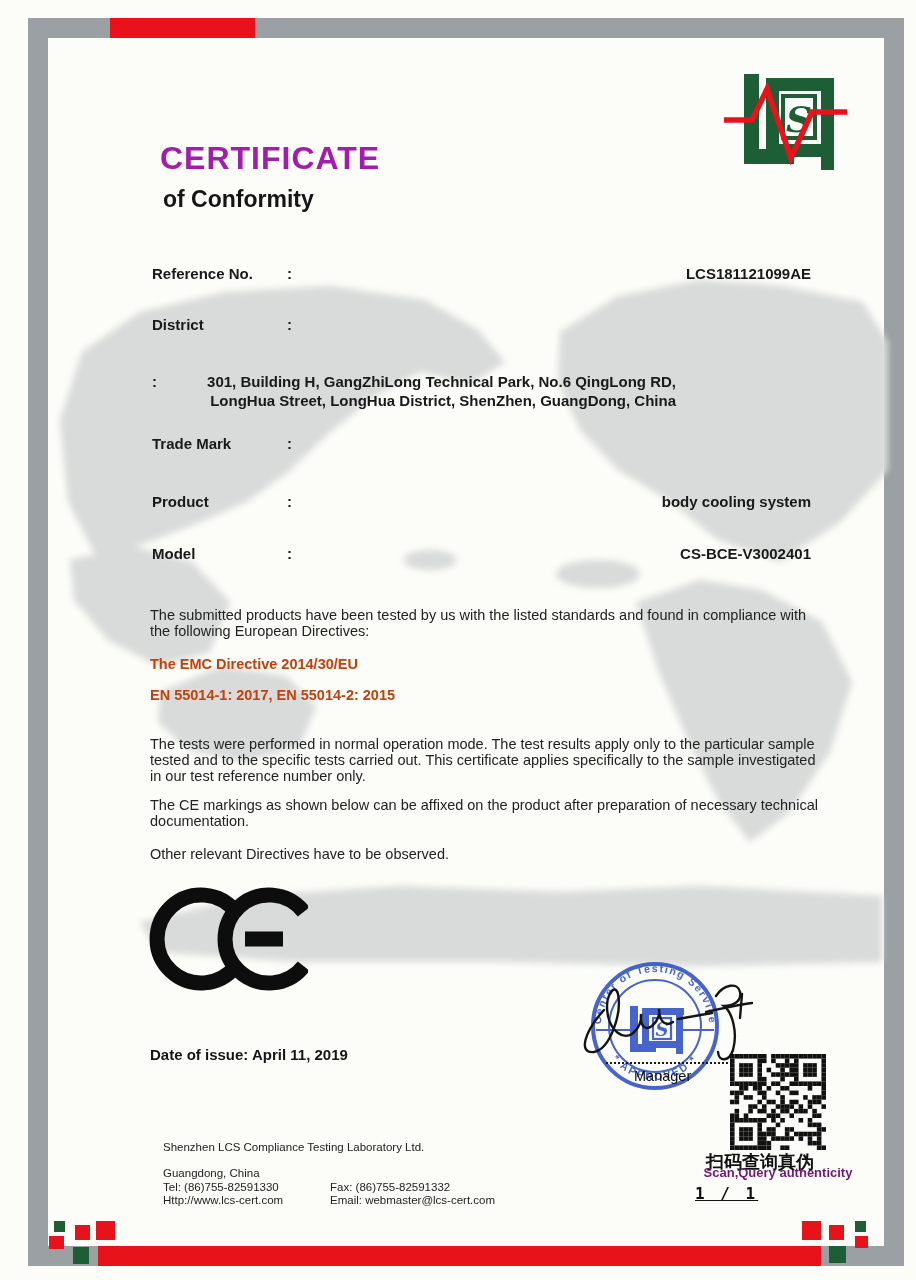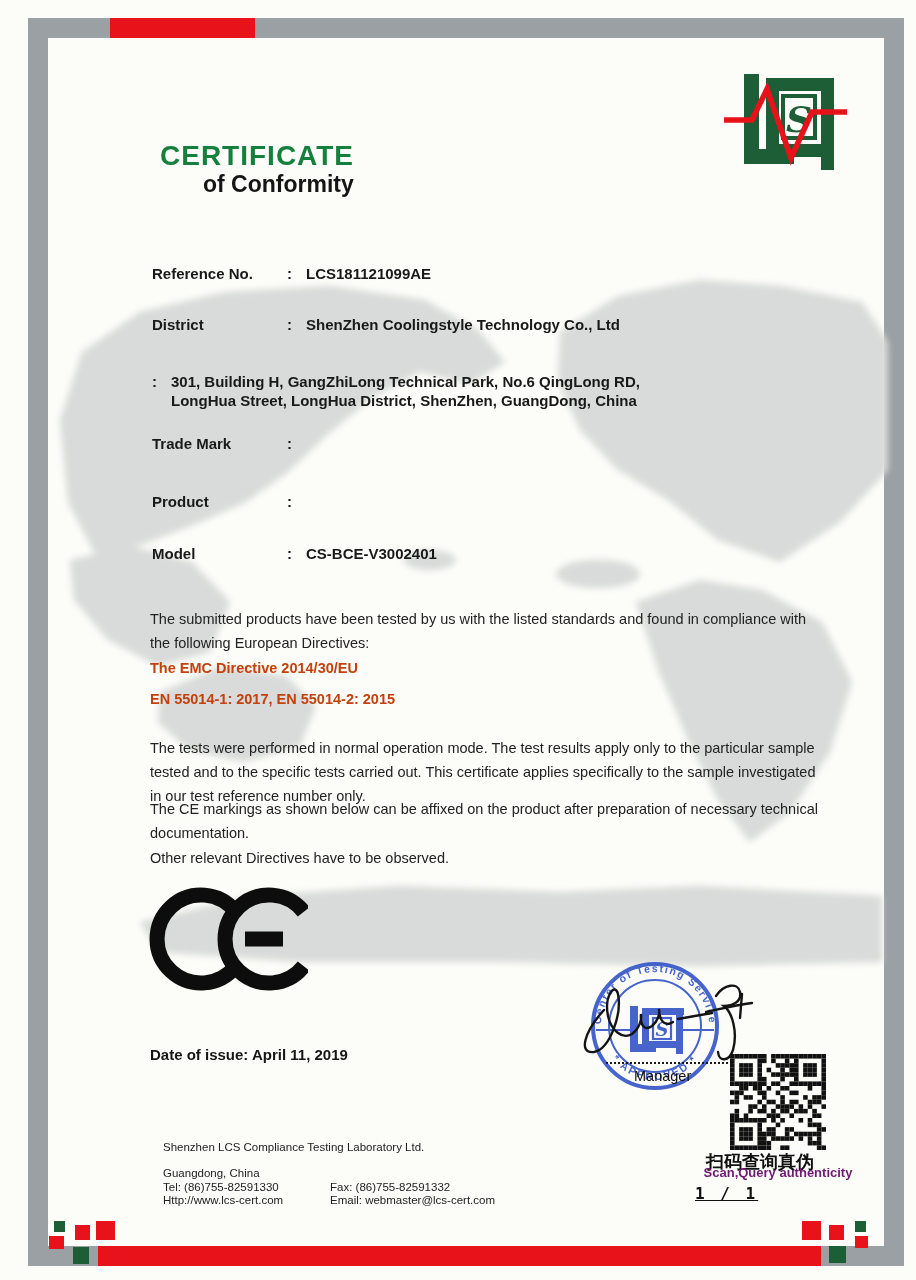--- a/index.html
+++ b/index.html
@@ -17,27 +17,27 @@
   .accent{position:absolute;background:#e8121a;}
   .accent-top{left:110px;top:18px;width:145px;height:20px;}
   .accent-bottom{left:98px;top:1246px;width:723px;height:20px;}
   .sq{position:absolute;}
   .sq.red{background:#e8121a;}
   .sq.green{background:#1d5e36;}
   
   .map{position:absolute;left:0;top:0;z-index:1;filter:blur(3px);}
   
   .layer{position:absolute;z-index:2;}
-  .title-main{left:160px;top:140px;font-size:28px;font-weight:bold;letter-spacing:1px;color:#15803d;}
-  .title-sub{left:163px;top:171px;font-size:23px;font-weight:bold;color:#151515;margin-left:40px;}
+  .title-main{left:160px;top:140px;font-size:32px;font-weight:bold;letter-spacing:1px;color:#a21caf;}
+  .title-sub{left:163px;top:186px;font-size:23px;font-weight:bold;color:#151515;}
   .field{position:absolute;left:152px;display:flex;z-index:2;font-size:15px;font-weight:bold;line-height:19px;color:#191919;}
   .flabel{width:135px;flex:none;}
   .fcolon{width:19px;flex:none;}
-  .fvalue{width:505px;}
-  .para{position:absolute;left:150px;z-index:2;font-size:14.5px;line-height:24px;color:#222;width:668px;}
+  .fvalue{width:505px;text-align:right;}
+  .para{position:absolute;left:150px;z-index:2;font-size:14.5px;line-height:16px;color:#222;width:668px;}
   .bold{font-weight:bold;color:#c2410c;}
   .date-line{left:150px;top:1046px;font-size:15px;font-weight:bold;color:#161616;}
   
   .foot{position:absolute;left:163px;z-index:2;font-size:11.5px;line-height:13px;color:#222;}
   .foot2{position:absolute;left:330px;z-index:2;font-size:11.5px;line-height:13px;color:#222;}
   
   .ce-svg{position:absolute;left:148px;top:886px;z-index:2;}
   .logo-svg{position:absolute;left:724px;top:68px;z-index:2;}
   .stamp-svg{position:absolute;left:576px;top:950px;z-index:3;}
   .sig-svg{position:absolute;left:566px;top:952px;z-index:5;}
@@ -105,33 +105,33 @@
   <div class="layer title-sub">of Conformity</div>
 
   <div class="field" style="top:264px">
     <span class="flabel">Reference No.</span>
       <span class="fcolon">:</span>
       <span class="fvalue">LCS181121099AE</span>
   </div>
   <div class="field" style="top:315px">
     <span class="flabel">District</span>
       <span class="fcolon">:</span>
-      <span class="fvalue">ShenZhen Coolingstyle Technology Co., Ltd</span>
   </div>
   <div class="field" style="top:372px">
       <span class="fcolon">:</span>
       <span class="fvalue">301, Building H, GangZhiLong Technical Park, No.6 QingLong RD, LongHua Street, LongHua District, ShenZhen, GuangDong, China</span>
   </div>
   <div class="field" style="top:434px">
     <span class="flabel">Trade Mark</span>
       <span class="fcolon">:</span>
   </div>
   <div class="field" style="top:492px">
     <span class="flabel">Product</span>
       <span class="fcolon">:</span>
+      <span class="fvalue">body cooling system</span>
   </div>
   <div class="field" style="top:544px">
     <span class="flabel">Model</span>
       <span class="fcolon">:</span>
       <span class="fvalue">CS-BCE-V3002401</span>
   </div>
 
   <div class="para" style="top:607px">The submitted products have been tested by us with the listed standards and found in compliance with the following European Directives:</div>
   <div class="para bold" style="top:656px">The EMC Directive 2014/30/EU</div>
   <div class="para bold" style="top:687px">EN 55014-1: 2017, EN 55014-2: 2015</div>

